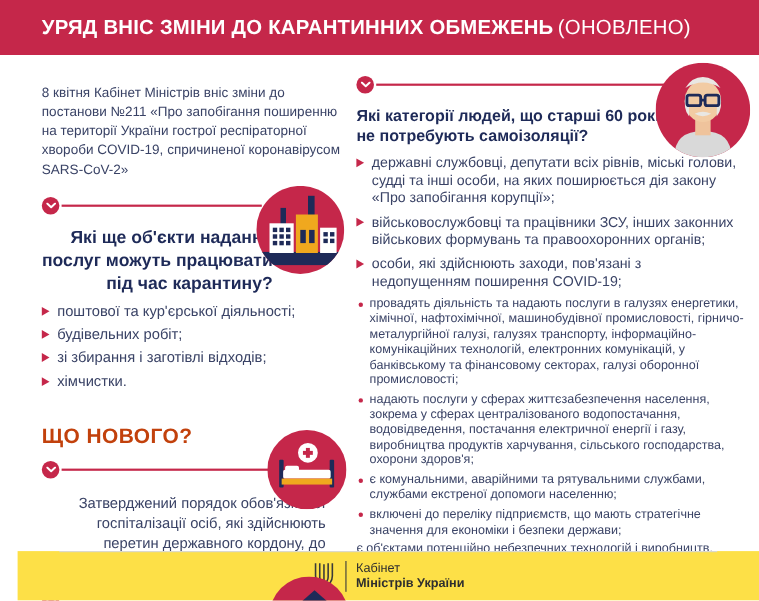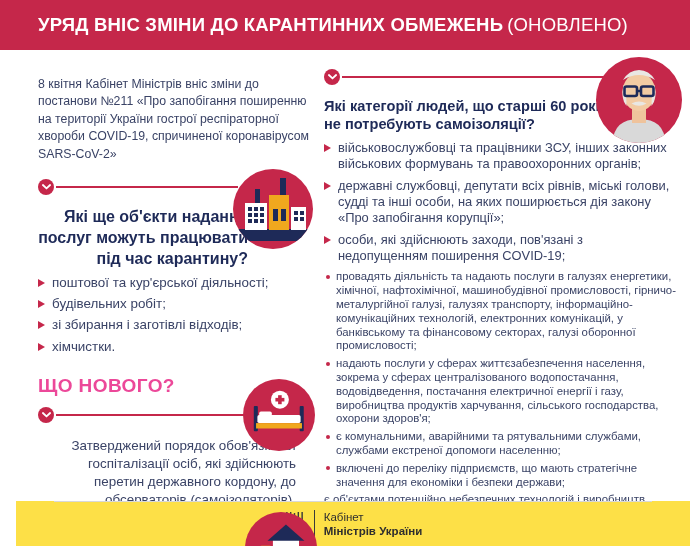--- a/index.html
+++ b/index.html
@@ -32,21 +32,21 @@
   .sec2 .marker-row, .sec3 .marker-row { width:212px; }
 
   .icon-circle { position:absolute; border-radius:50%; z-index:2; }
   .icon-circle svg { display:block; width:100%; height:100%; }
   .ic1 { width:80px; height:80px; right:5px; top:-10px; }
   .ic2 { width:72px; height:72px; right:3px; top:-28px; }
   .ic3 { width:72px; height:72px; right:1px; top:-16px; }
   .icR { width:86px; height:86px; right:-6px; top:-12px; }
 
   .lh { margin-top:12px; width:210px; font-size:16px; line-height:1.3; font-weight:700; color:#1E2A58; }
-  .whatsnew { margin-top:20px; font-size:19px; font-weight:700; color:#ec4899; letter-spacing:.4px; }
+  .whatsnew { margin-top:32px; font-size:19px; font-weight:700; color:#c2410c; letter-spacing:.4px; }
   .lpara { margin-top:14px; width:258px; font-size:13.4px; line-height:1.33; color:#3A4366; }
 
   ul { list-style:none; }
   .blist { margin-top:0; }
   .b-item { display:flex; margin:5px 0; font-size:13.4px; line-height:1.22; color:#3A4366; }
   .tri { width:0; height:0; flex:none; margin:4px 7px 0 0;
          border-left:7px solid #C5274A; border-top:4.5px solid transparent; border-bottom:4.5px solid transparent; }
 
   .rsec { position:relative; margin-top:19px; }
   .rsec .marker-row { width:280px; }
@@ -237,25 +237,25 @@
                 <path d="M41 34 h4"></path>
               </g>
               <path d="M35.5 46.5 q7.5 -4 15 0 q-7.5 4.5 -15 0 z" fill="#E9E7E3"></path>
             </g>
           </svg>
         </div>
         <h2 class="rh">Які категорії людей, що старші 60 років, не потребують самоізоляції?</h2>
         <ul class="blist rlist">
           <li class="b-item">
               <span class="tri"></span>
+              <span>державні службовці, депутати всіх рівнів, міські голови, судді та інші особи, на яких поширюється дія закону «Про запобігання корупції»;</span>
+            </li>
+          <li class="b-item">
+              <span class="tri"></span>
               <span>військовослужбовці та працівники ЗСУ, інших законних військових формувань та правоохоронних органів;</span>
-            </li>
-          <li class="b-item">
-              <span class="tri"></span>
-              <span>державні службовці, депутати всіх рівнів, міські голови, судді та інші особи, на яких поширюється дія закону «Про запобігання корупції»;</span>
             </li>
           <li class="b-item">
               <span class="tri"></span>
               <span>особи, які здійснюють заходи, пов'язані з недопущенням поширення COVID-19;</span>
             </li>
         </ul>
         <ul class="slist">
           <li class="s-item">
               <span class="dot"></span>
               <span>провадять діяльність та надають послуги в галузях енергетики, хімічної, нафтохімічної, машинобудівної промисловості, гірничо-металургійної галузі, галузях транспорту, інформаційно-комунікаційних технологій, електронних комунікацій, у банківському та фінансовому секторах, галузі оборонної промисловості;</span>

